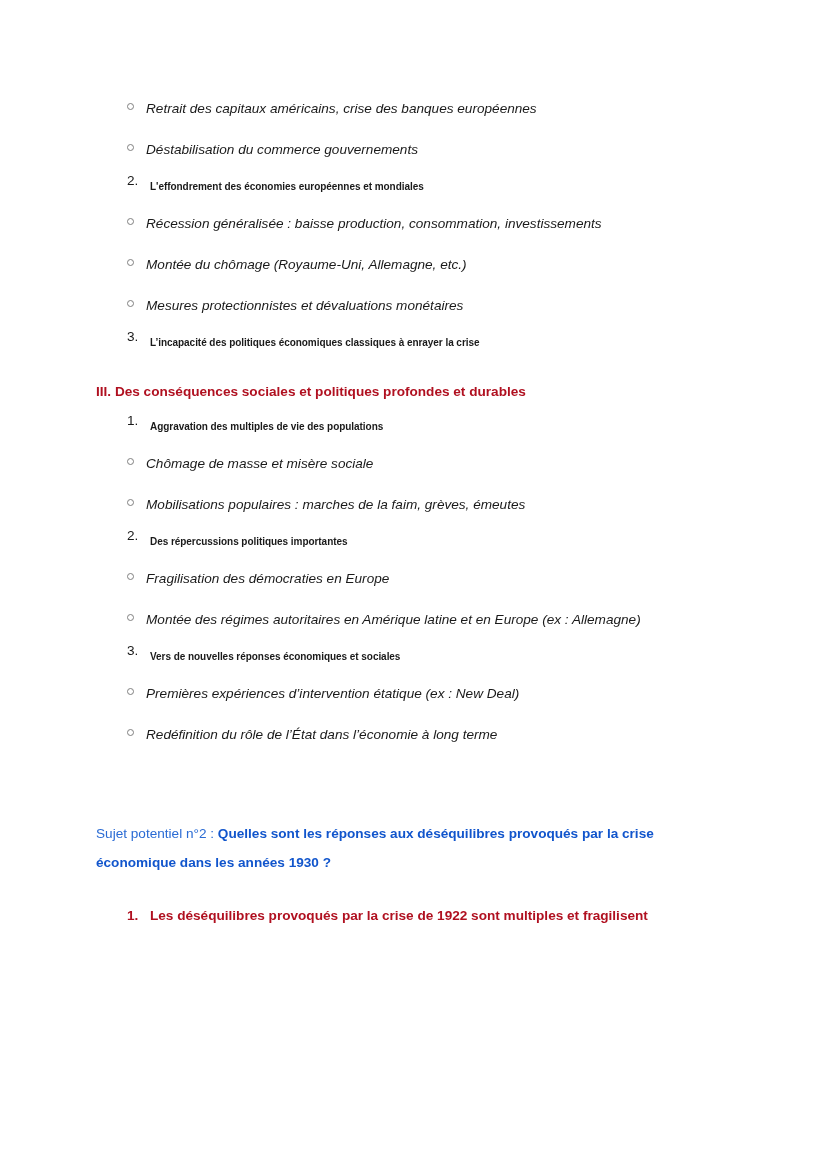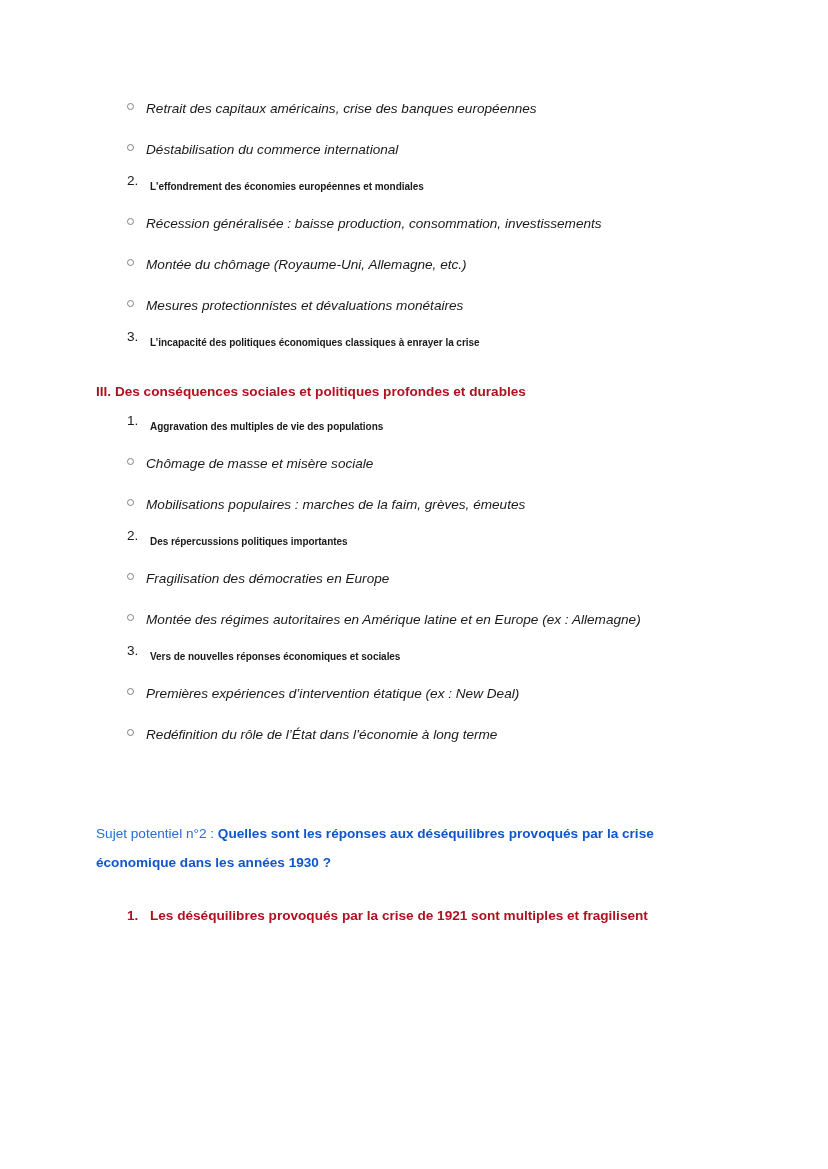--- a/index.html
+++ b/index.html
@@ -142,21 +142,21 @@
 
 <div class="page">
 
   <ul class="level2">
     <li class="bul-item">
       <span class="marker"></span>
       <div class="text">Retrait des capitaux américains, crise des banques européennes</div>
     </li>
     <li class="bul-item">
       <span class="marker"></span>
-      <div class="text">Déstabilisation du commerce international</div>
+      <div class="text">Déstabilisation du commerce gouvernements</div>
     </li>
   </ul>
 
   <ol class="level1">
     <li class="num-item">
       <span class="marker">2.</span>
       <div class="heading">L'effondrement des économies européennes et mondiales</div>
     </li>
   </ol>
   <ul class="level2">
@@ -235,18 +235,18 @@
   </ul>
 
   <div class="subject-block">
     <p class="subject-line"><span>Sujet potentiel n°2 : </span><span class="q">Quelles sont les réponses aux déséquilibres provoqués par la crise économique dans les années 1930 ?</span></p>
 
     <div class="gap-28"></div>
 
     <ol class="red-list">
       <li class="red-item">
         <span class="marker">1.</span>
-        <div class="heading">Les déséquilibres provoqués par la crise de 1921 sont multiples et fragilisent</div>
+        <div class="heading">Les déséquilibres provoqués par la crise de 1922 sont multiples et fragilisent</div>
       </li>
     </ol>
   </div>
 
 </div>
 
 </body></html>

